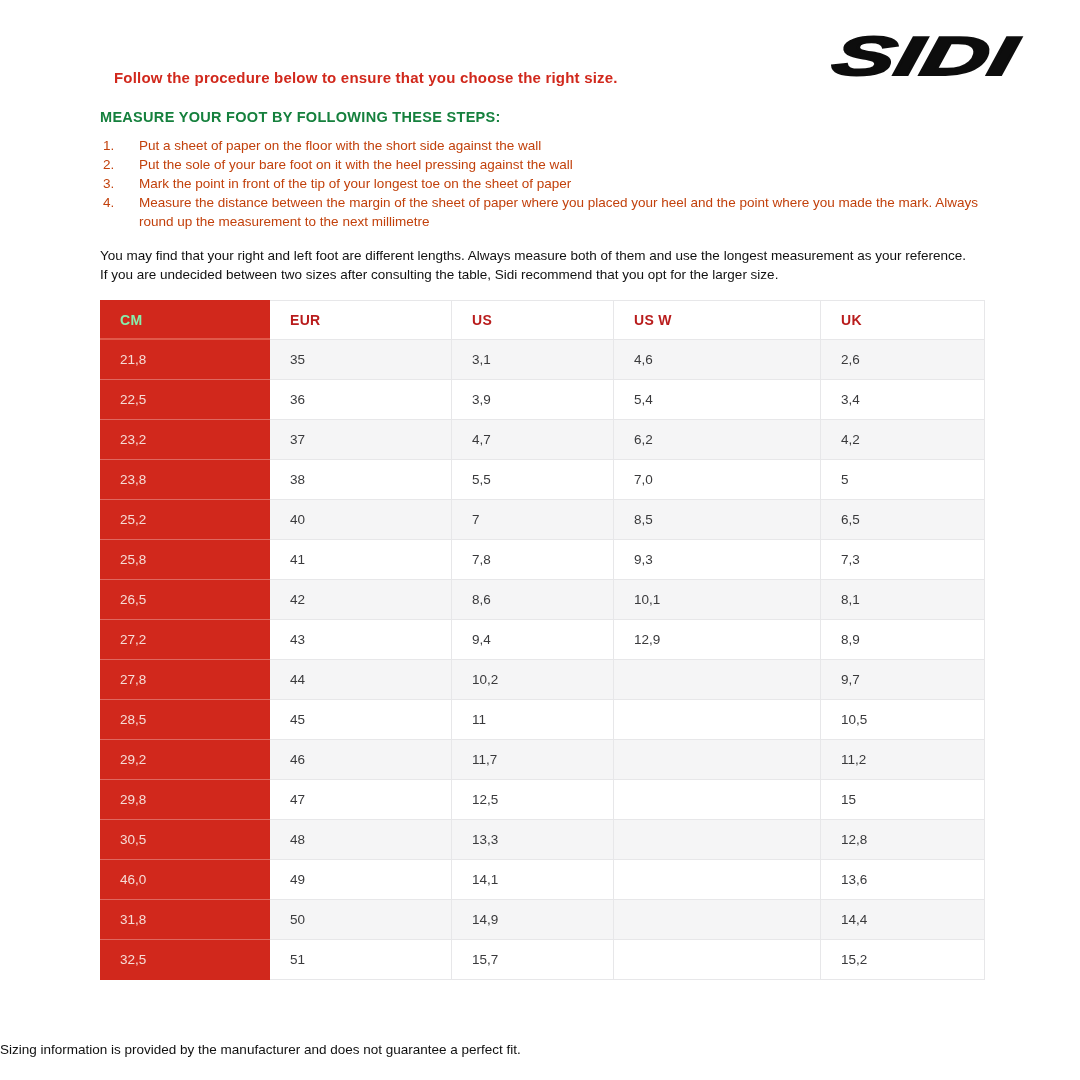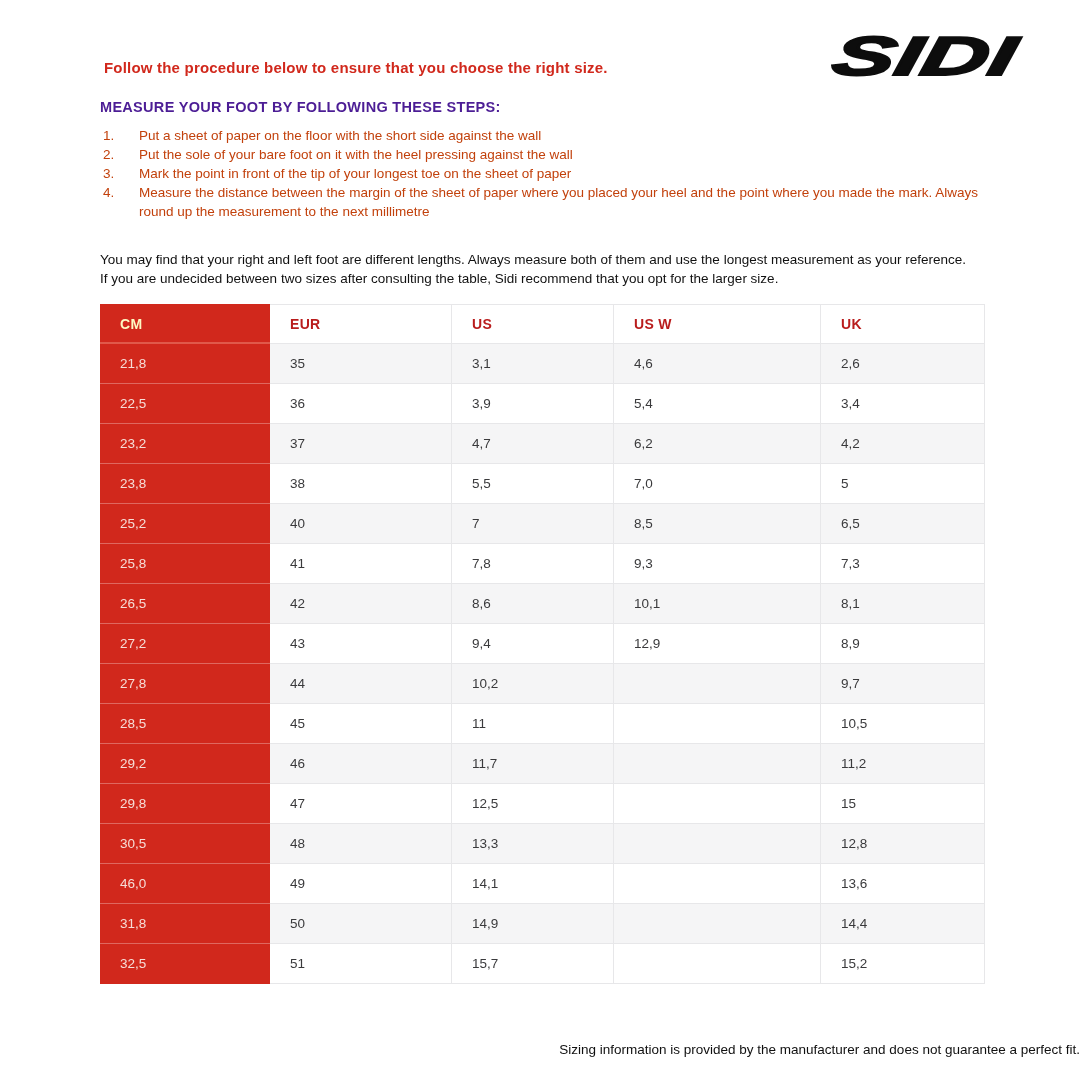--- a/index.html
+++ b/index.html
@@ -7,63 +7,63 @@
     --row_alt:#f5f5f6;
     --border:#e7e7e9;
   }
   html,body{margin:0;padding:0;}
   body{
     width:1080px;height:1080px;background:#ffffff;position:relative;
     font-family:"Liberation Sans", sans-serif;color:#1c1c1c;overflow:hidden;
   }
   .content{padding:54px 95px 0 100px;}
   .intro{
-    color:var(--red);font-weight:bold;font-size:15px;margin:4px;line-height:20px;letter-spacing:.2px;
+    color:var(--red);font-weight:bold;font-size:15px;margin:14px;line-height:20px;letter-spacing:.2px;
   }
   .logo{position:absolute;top:26px;right:46px;width:210px;height:60px;}
   .steps-heading{
-    font-size:14.5px;font-weight:bold;margin:21px 0 0 0;letter-spacing:.3px;color:#4c1d95;
+    font-size:14.5px;font-weight:bold;margin:21px 0 0 0;letter-spacing:.3px;color:#15803d;
   }
   .steps{
     margin:11px 0 0 0;padding:0;list-style:none;counter-reset:step;
     font-size:13.5px;line-height:19px;color:#c2410c;
   }
   .steps li{counter-increment:step;padding-left:39px;position:relative;}
   .steps li::before{content:counter(step) ".";position:absolute;left:3px;}
-  .notes{margin-top:29px;font-size:13.5px;line-height:19px;color:#111;}
+  .notes{margin-top:15px;font-size:13.5px;line-height:19px;color:#111;}
   .notes p{margin:0;}
   table.size-table{
     margin-top:16px;width:885px;table-layout:fixed;
     border-collapse:separate;border-spacing:0;font-size:13.5px;
   }
   th,td{
     height:40px;box-sizing:border-box;padding:0 6px 0 20px;
     text-align:left;vertical-align:middle;background:#fff;
     border-right:1px solid var(--border);border-bottom:1px solid var(--border);
     overflow:hidden;white-space:nowrap;
   }
   thead th{
     border-top:1px solid var(--border);
     font-size:14px;font-weight:bold;color:#b91c1c;letter-spacing:.3px;
   }
   thead th.cm{
-    background:var(--red);color:#fef9c3;
+    background:var(--red);color:#86efac;
     border-top:1px solid var(--red);border-right:0;
     border-bottom:2px solid #e0594a;
   }
   tbody td{color:#3a3a3c;}
   tbody tr:nth-child(odd) td{background:var(--row_alt);}
   tbody td.cm, tbody tr:nth-child(odd) td.cm{
     background:var(--red);color:#f6ddd7;border-right:0;
     border-bottom:1px solid rgba(255,255,255,.3);
   }
   tbody tr:last-child td.cm{border-bottom:1px solid var(--red);}
   .footer{
     position:absolute;top:1040px;left:0;width:1080px;margin:0;
-    text-align:right;font-size:13.5px;color:#101010;line-height:19px;
+    text-align:left;font-size:13.5px;color:#101010;line-height:19px;
   }
 </style>
 </head>
 <body>
 
 <div class="page">
 
   <div class="logo">
     <svg width="210" height="60" viewBox="0 0 210 60">
       <g transform="translate(16,0) skewX(-12)">

